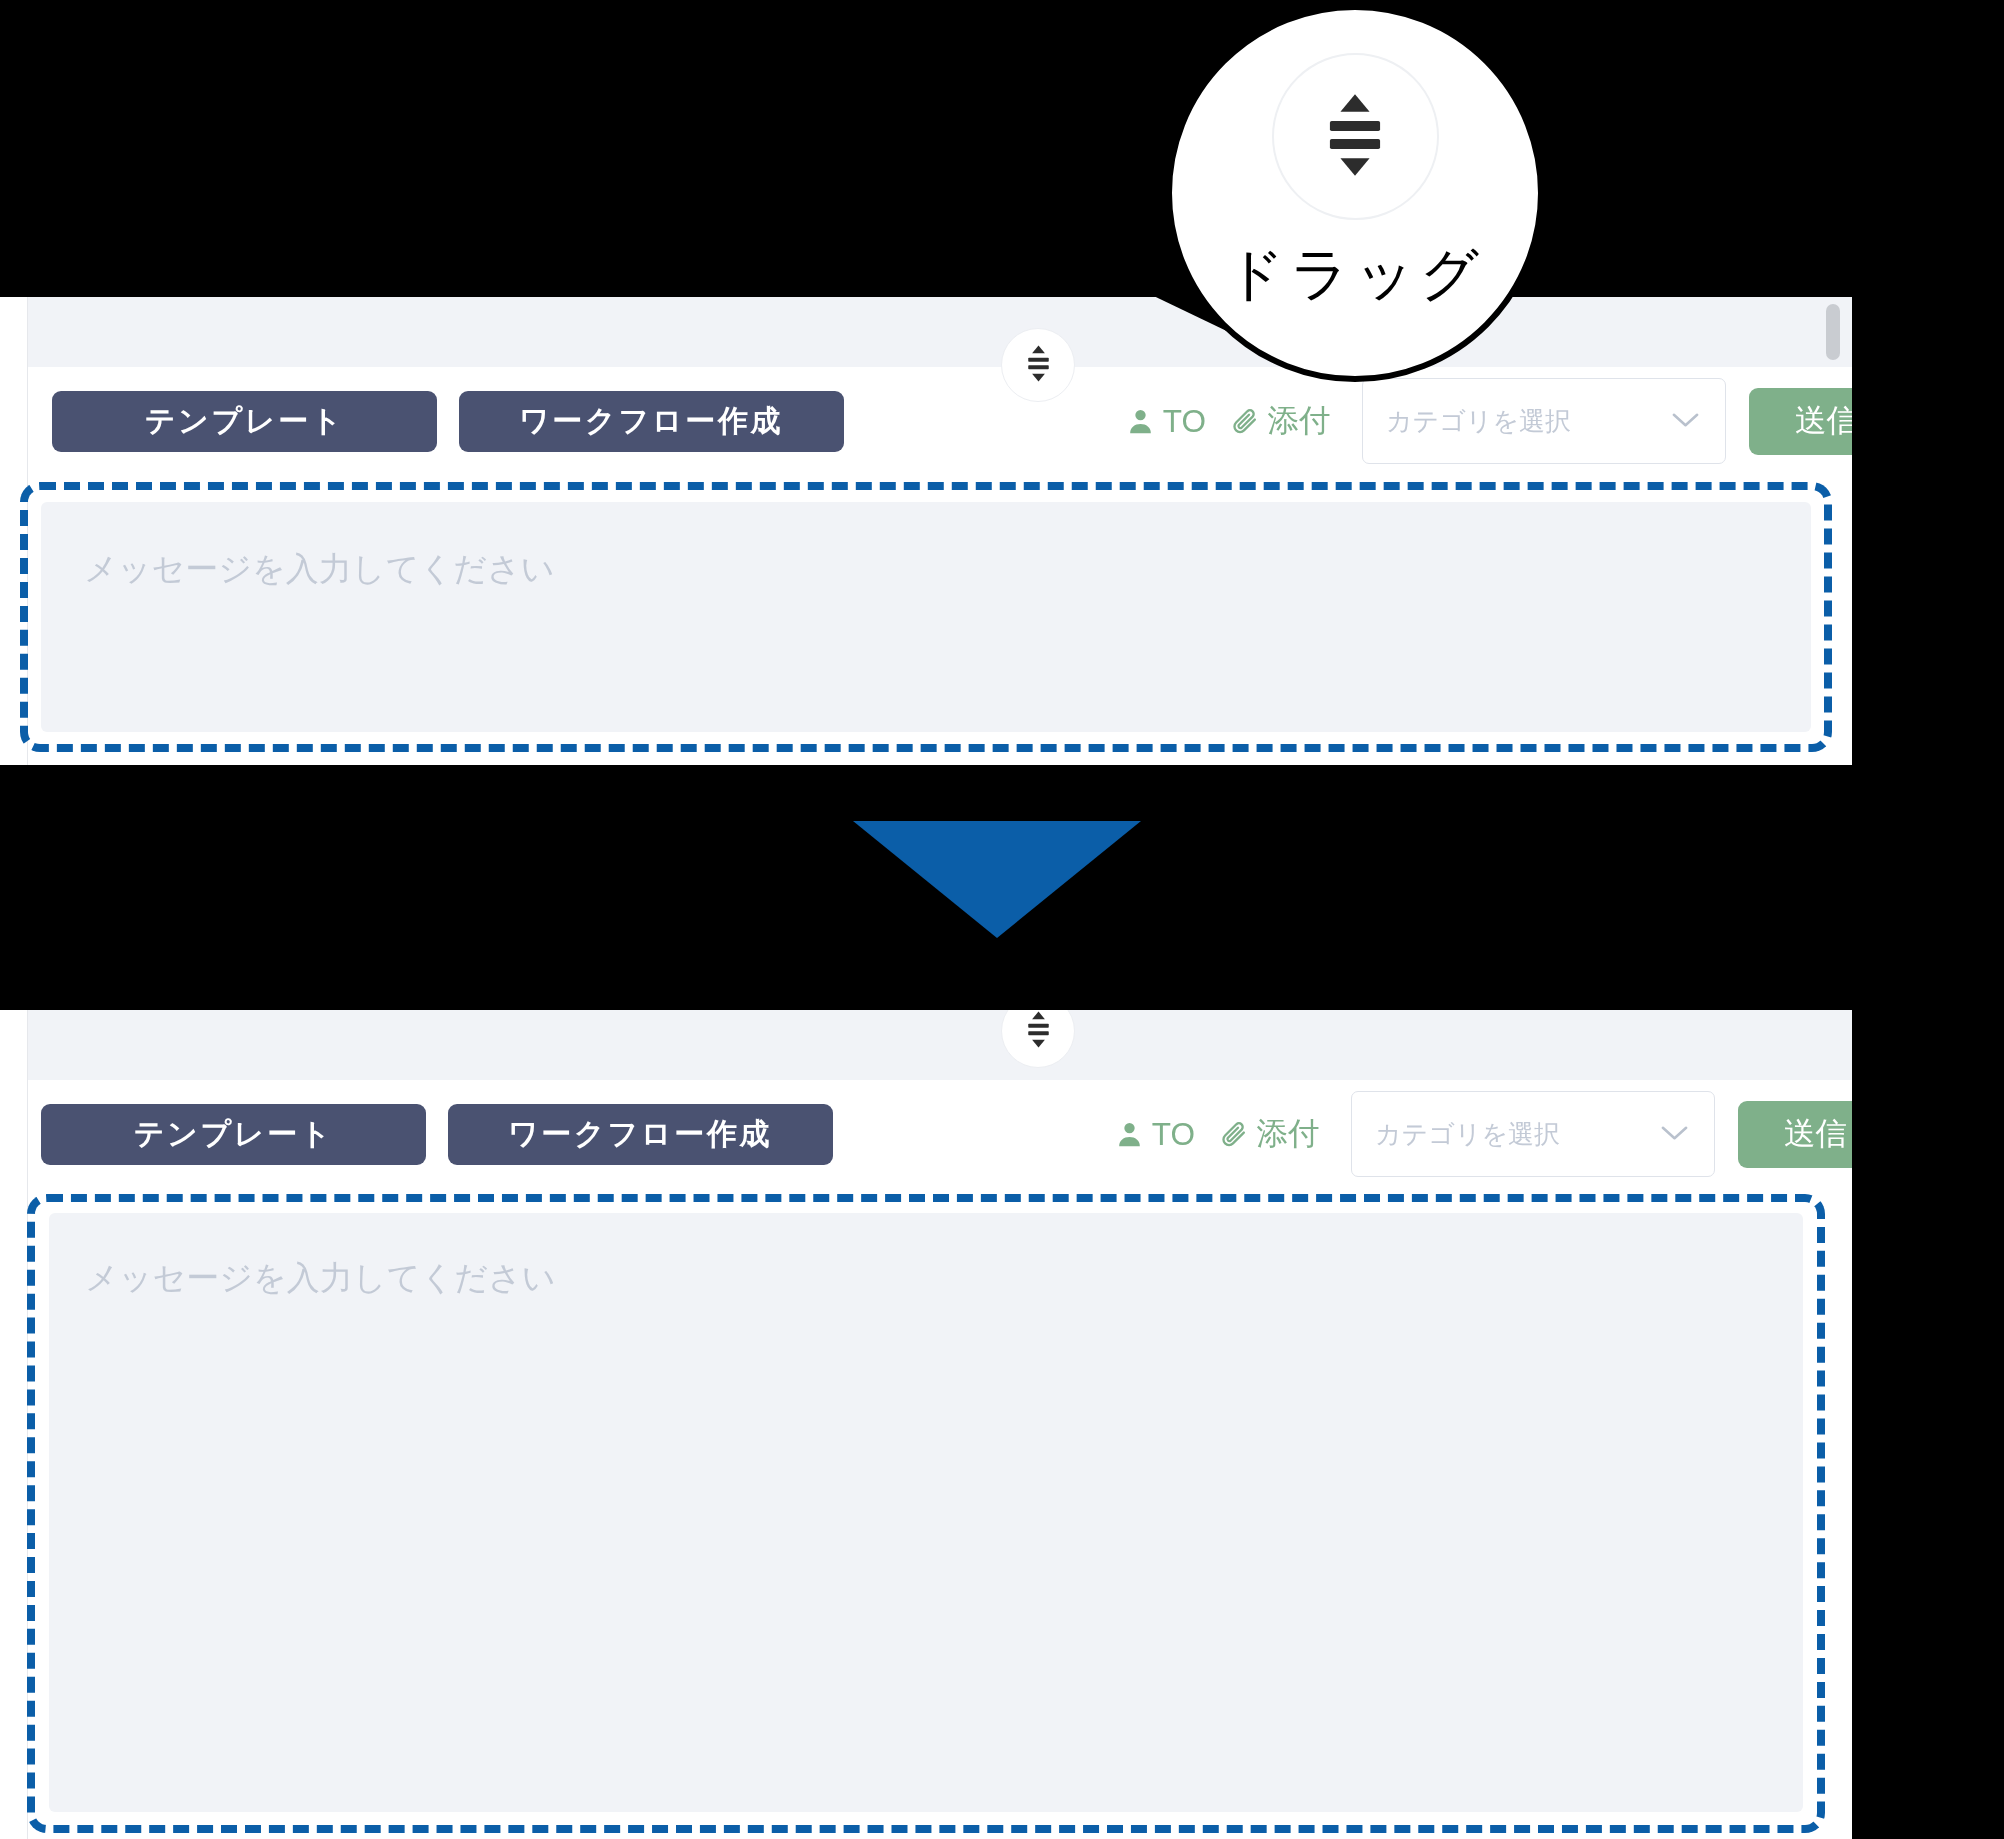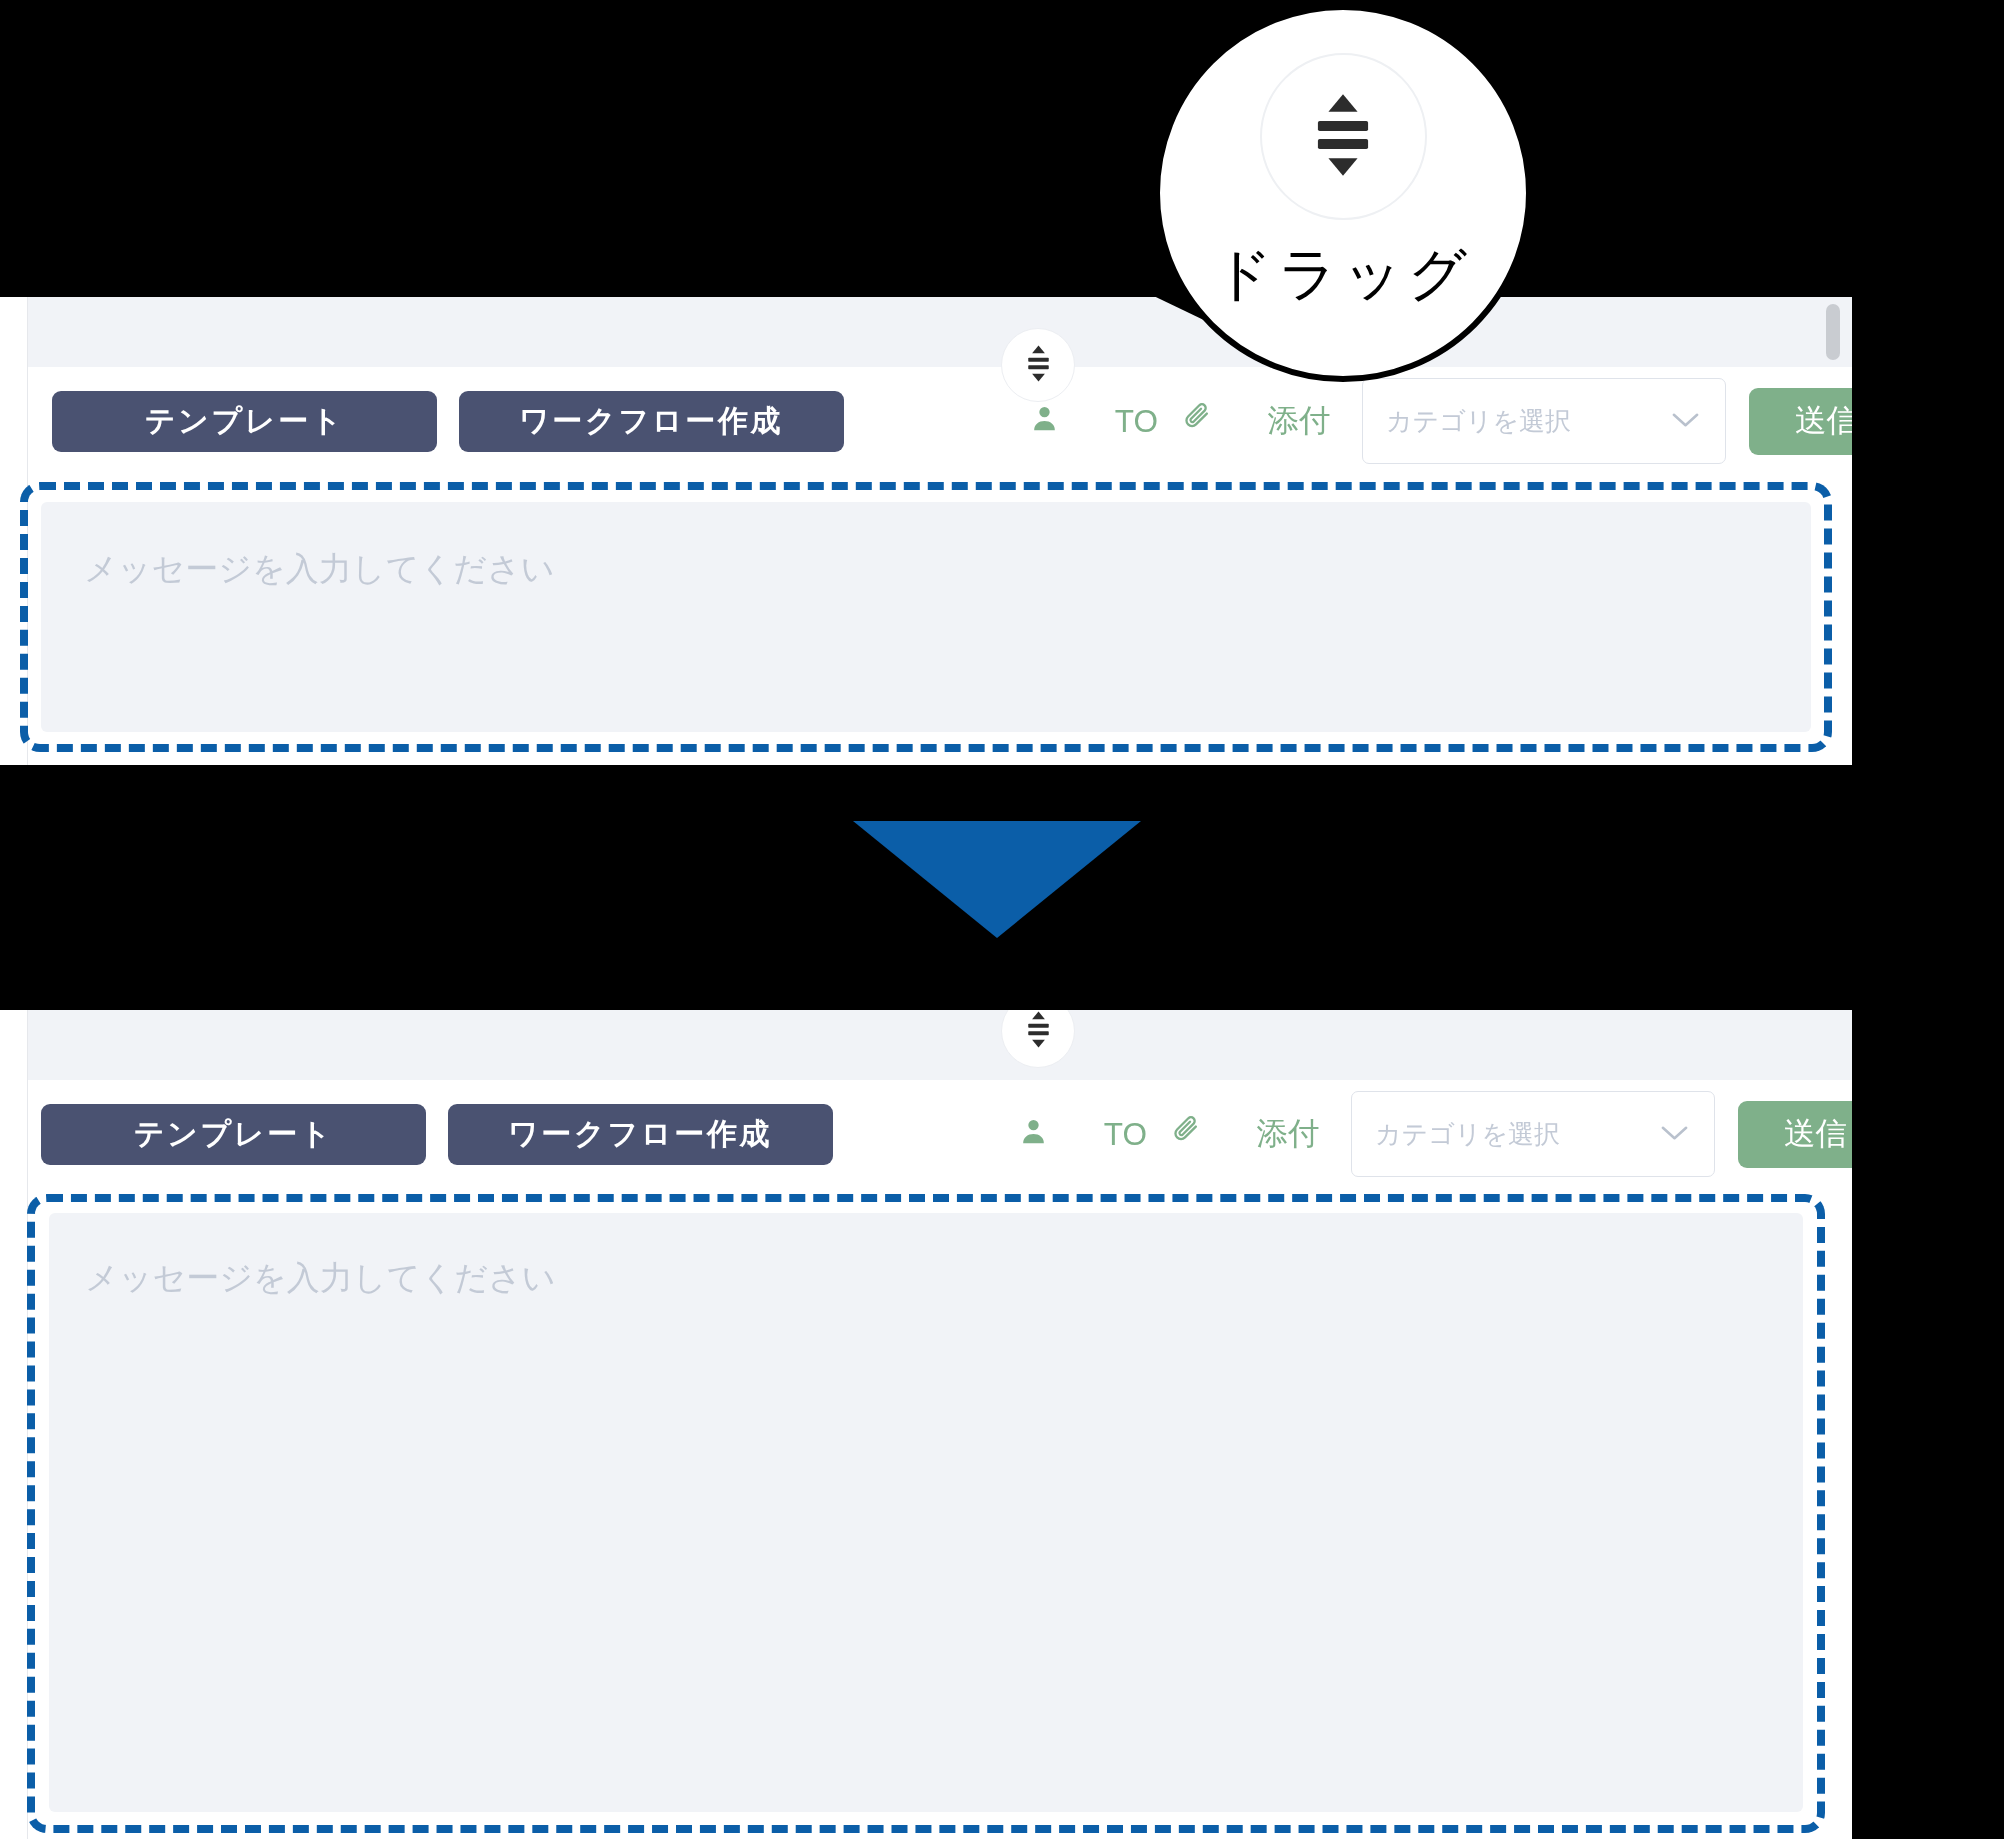--- a/index.html
+++ b/index.html
@@ -68,27 +68,26 @@
     box-sizing:border-box;
     font-family:"Liberation Sans","DejaVu Sans",sans-serif;
   }
   .toolbar-right{
     margin-left:auto;
     display:flex;
     align-items:center;
   }
   .mini-action{
     display:flex;
-    align-items:flex-start;
+    align-items:center;
     color:#7fb08a;
     font-size:31.5px;
     cursor:pointer;
     margin-right:23.4px;
     white-space:nowrap;
-    gap:48px;
   }
   .mini-action .ic{
     display:inline-flex;
     align-items:center;
     margin-right:7.2px;
   }
   .select-box{
     border:0.9px solid #dfe3ea;
     border-radius:7px;
     background:#ffffff;
@@ -159,21 +158,21 @@
 
   
   .callout{
     position:absolute;
     left:1154px; top:3.6px;
     width:378px; height:378px;
     z-index:40;
   }
   .callout-body{
     position:absolute;
-    left:0;top:0;
+    left:12px;top:0;
     width:378px;height:378px;
     background:#ffffff;
     border-radius:50%;
     border:6.3px solid #000000;
     box-sizing:border-box;
     display:flex;
     flex-direction:column;
     align-items:center;
   }
   .callout-ring{

